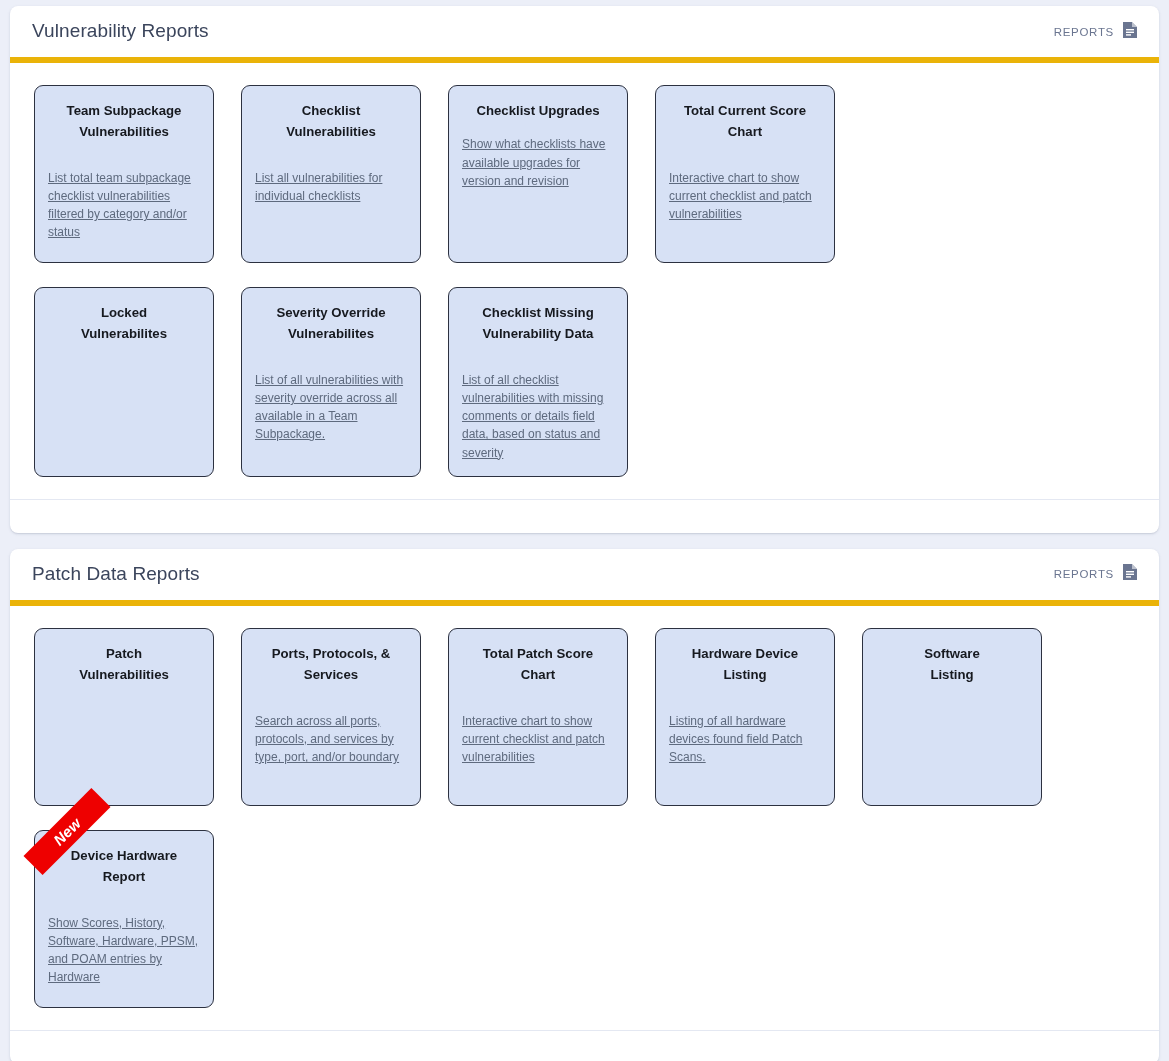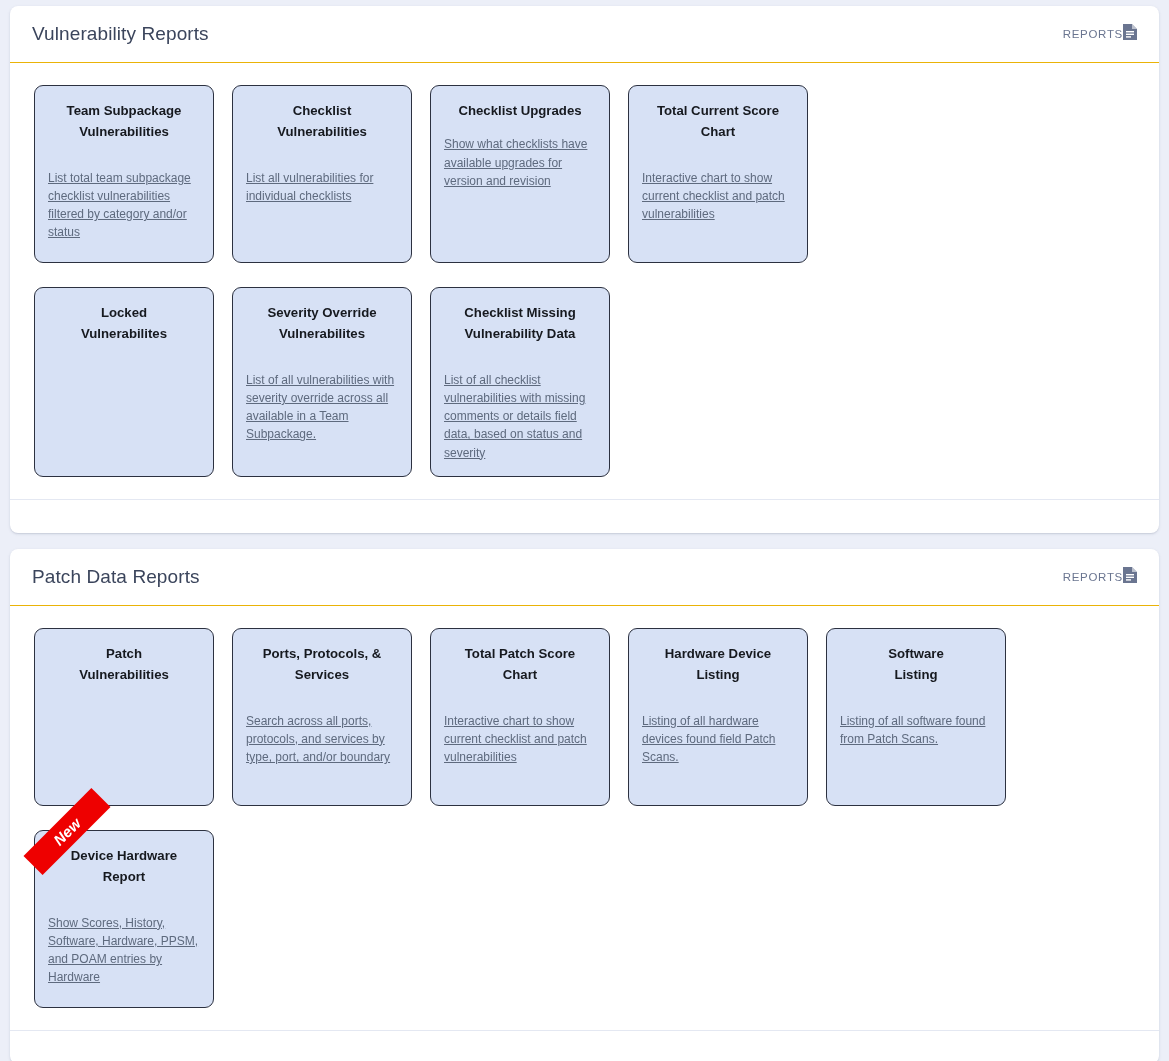--- a/index.html
+++ b/index.html
@@ -23,52 +23,53 @@
     margin-bottom: 16px;
     overflow: hidden;
   }
 
   .panel-header {
     display: flex;
     align-items: center;
     justify-content: space-between;
     padding: 0 22px;
     height: 57px;
-    border-bottom: 1px solid #eab308;
+    border-bottom: 6px solid #eab308;
   }
   .panel-title {
     font-size: 19px;
     color: #3b455c;
     font-weight: 400;
     letter-spacing: 0.1px;
     line-height: 1.2;
   }
   .panel-header-right {
     display: flex;
     align-items: center;
+    gap: 9px;
   }
   .reports-label {
     font-size: 11.5px;
     letter-spacing: 0.7px;
     color: #6a7590;
     font-weight: 400;
   }
   .doc-icon { display: block; }
 
   .panel-body {
     padding: 22px 22px 22px 24px;
   }
   .panel-footer {
     border-top: 1px solid #e4e8f2;
     height: 34px;
   }
 
   .card-row {
     display: flex;
-    gap: 18px;
+    gap: 27px;
     margin-bottom: 24px;
   }
   .card-row:last-child { margin-bottom: 0; }
 
   .card {
     position: relative;
     width: 180px;
     min-height: 178px;
     background: #d7e1f5;
     border: 1.4px solid #2c3140;
@@ -193,21 +194,20 @@
           <div class="card">
             <div class="card-title">Total Patch Score<br>Chart</div>
             <div class="card-desc">Interactive chart to show current checklist and patch vulnerabilities</div>
           </div>
           <div class="card">
             <div class="card-title">Hardware Device<br>Listing</div>
             <div class="card-desc">Listing of all hardware devices found field Patch Scans.</div>
           </div>
           <div class="card">
             <div class="card-title">Software<br>Listing</div>
-            <div class="card-desc">Listing of all software found from Patch Scans.</div>
           </div>
         </div>
         <div class="card-row">
           <div class="card">
             <div class="ribbon">New</div>
             <div class="card-title">Device Hardware<br>Report</div>
             <div class="card-desc">Show Scores, History, Software, Hardware, PPSM, and POAM entries by Hardware</div>
           </div>
         </div>
       </div>

